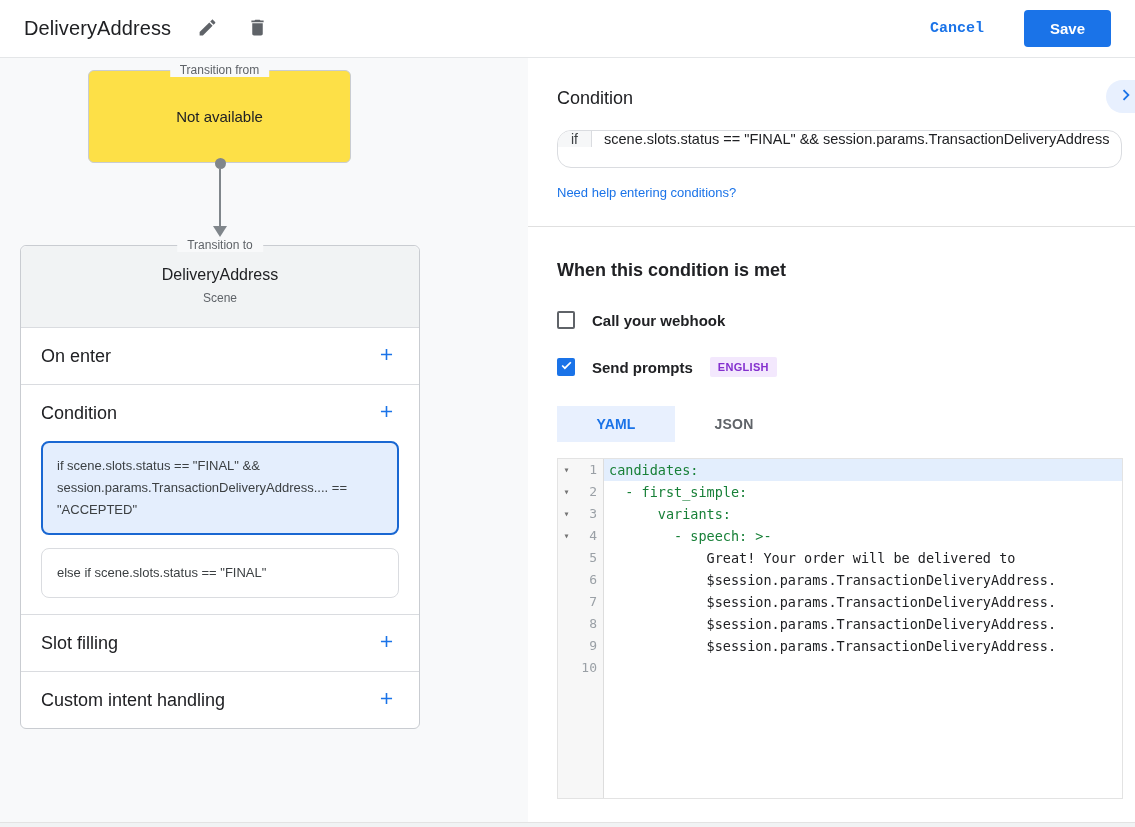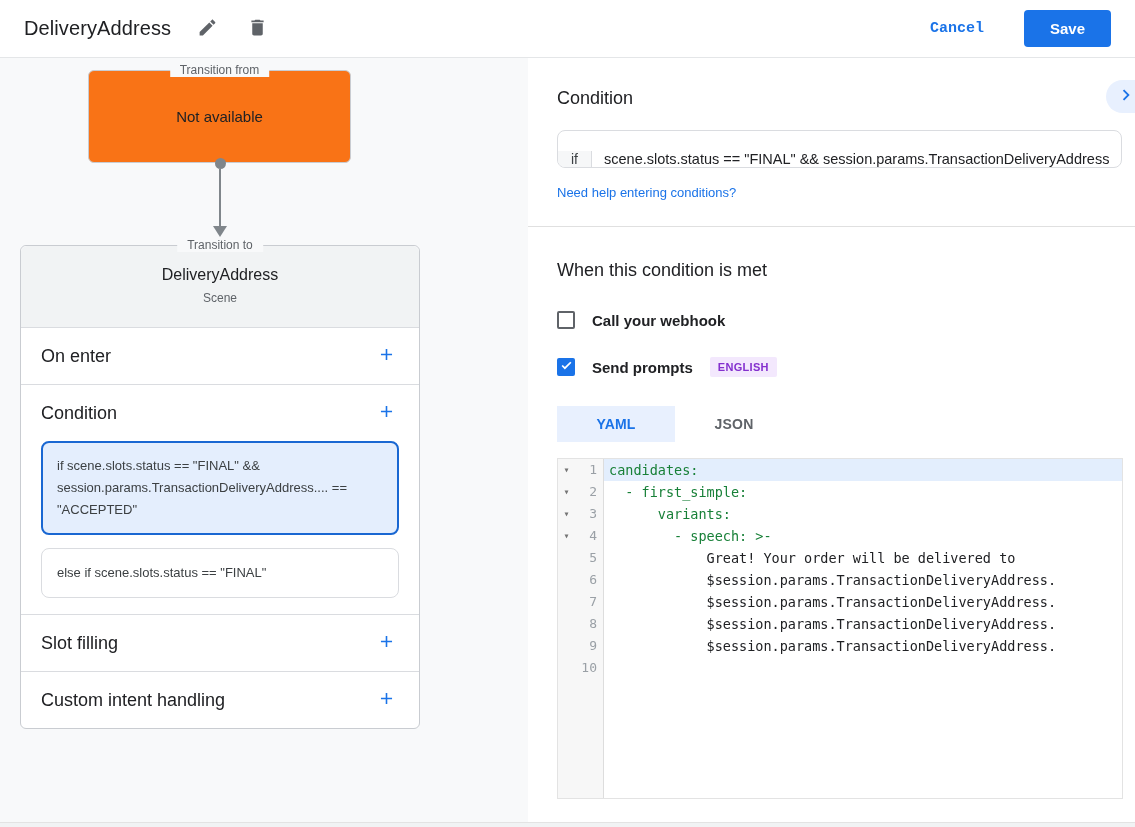--- a/index.html
+++ b/index.html
@@ -20,21 +20,21 @@
     font-weight:bold; padding:10px 26px; border-radius:4px; margin-left:24px;
     cursor:pointer; font-family:inherit; }
 
   
   .main { display:flex; height:769px; }
   .canvas { width:528px; background:#f8f9fa; position:relative; overflow:hidden; flex:none; }
   .detail { flex:1; background:#fff; position:relative; }
 
   
   .tfrom { position:absolute; left:88px; top:12px; width:263px; height:93px;
-    background:#f97316; border:1px solid #c9ccd1; border-radius:6px;
+    background:#fde047; border:1px solid #c9ccd1; border-radius:6px;
     display:flex; align-items:center; justify-content:center; }
   .legend { position:absolute; top:-8px; left:50%; transform:translateX(-50%);
     background:#f8f9fa; padding:0 10px; font-size:12px; color:#5f6368; white-space:nowrap; }
   .tfrom-value { font-size:15px; color:#202124; }
 
   .connector { position:absolute; left:208px; top:100px; width:24px;
     display:flex; flex-direction:column; align-items:center; }
   .conn-dot { width:11px; height:11px; border-radius:50%; background:#80868b; }
   .conn-line { width:2px; height:57px; background:#80868b; }
   .conn-arrow { width:0; height:0; border-left:7px solid transparent;
@@ -66,33 +66,33 @@
   .cards.slots { padding-bottom:20px; }
 
   
   .detail-top { padding:30px 16px 0 29px; position:relative; }
   .detail-h { font-size:18px; font-weight:normal; color:#202124; }
   .collapse-pill { position:absolute; top:22px; right:-16px; width:48px; height:33px;
     border:none; border-radius:17px; background:#e8f0fe; cursor:pointer;
     display:flex; align-items:center; padding-left:9px; }
   .collapse-pill svg { fill:#1a73e8; }
 
-  .if-row { display:flex; align-items:flex-end; margin-top:21px; height:38px;
-    border:1px solid #dadce0; border-radius:8px; overflow:hidden; background:#fff; }
+  .if-row { display:flex; align-items:flex-start; margin-top:21px; height:38px;
+    border:1px solid #dadce0; border-radius:14px; overflow:hidden; background:#fff; }
   .if-label { width:34px; flex:none; background:#f6f7f8; border-right:1px solid #dadce0;
     display:flex; align-items:center; justify-content:center; font-size:14px; color:#3c4043; }
   .if-value { flex:1; display:flex; align-items:center; padding:0 12px; font-size:14.5px;
     color:#202124; white-space:nowrap; overflow:hidden; }
   .help-link { display:inline-block; margin-top:17px; font-size:13px; color:#1a73e8;
     text-decoration:none; cursor:pointer; }
 
   .divider { border-top:1px solid #e0e0e0; margin-top:25px; }
 
   .detail-bottom { padding:33px 15px 0 29px; }
-  .when-h { font-size:18px; font-weight:normal; color:#202124; margin-bottom:30px; }
+  .when-h { font-size:18px; font-weight:bold; color:#202124; margin-bottom:30px; }
 
   .check-row { display:flex; align-items:center; margin-bottom:28px; }
   .checkbox { width:18px; height:18px; border:2px solid #5f6368; border-radius:2px;
     background:#fff; cursor:pointer; flex:none; display:flex; align-items:center;
     justify-content:center; }
   .checkbox.checked { background:#1a73e8; border-color:#1a73e8; }
   .check-label { margin-left:17px; font-size:15px; font-weight:bold; color:#202124; }
   .lang-badge { margin-left:17px; background:#f3e8fd; color:#8430ce; font-size:11px;
     font-weight:bold; letter-spacing:.3px; padding:4px 8px; border-radius:2px; }
   .check-row.prompts { margin-bottom:29px; }

